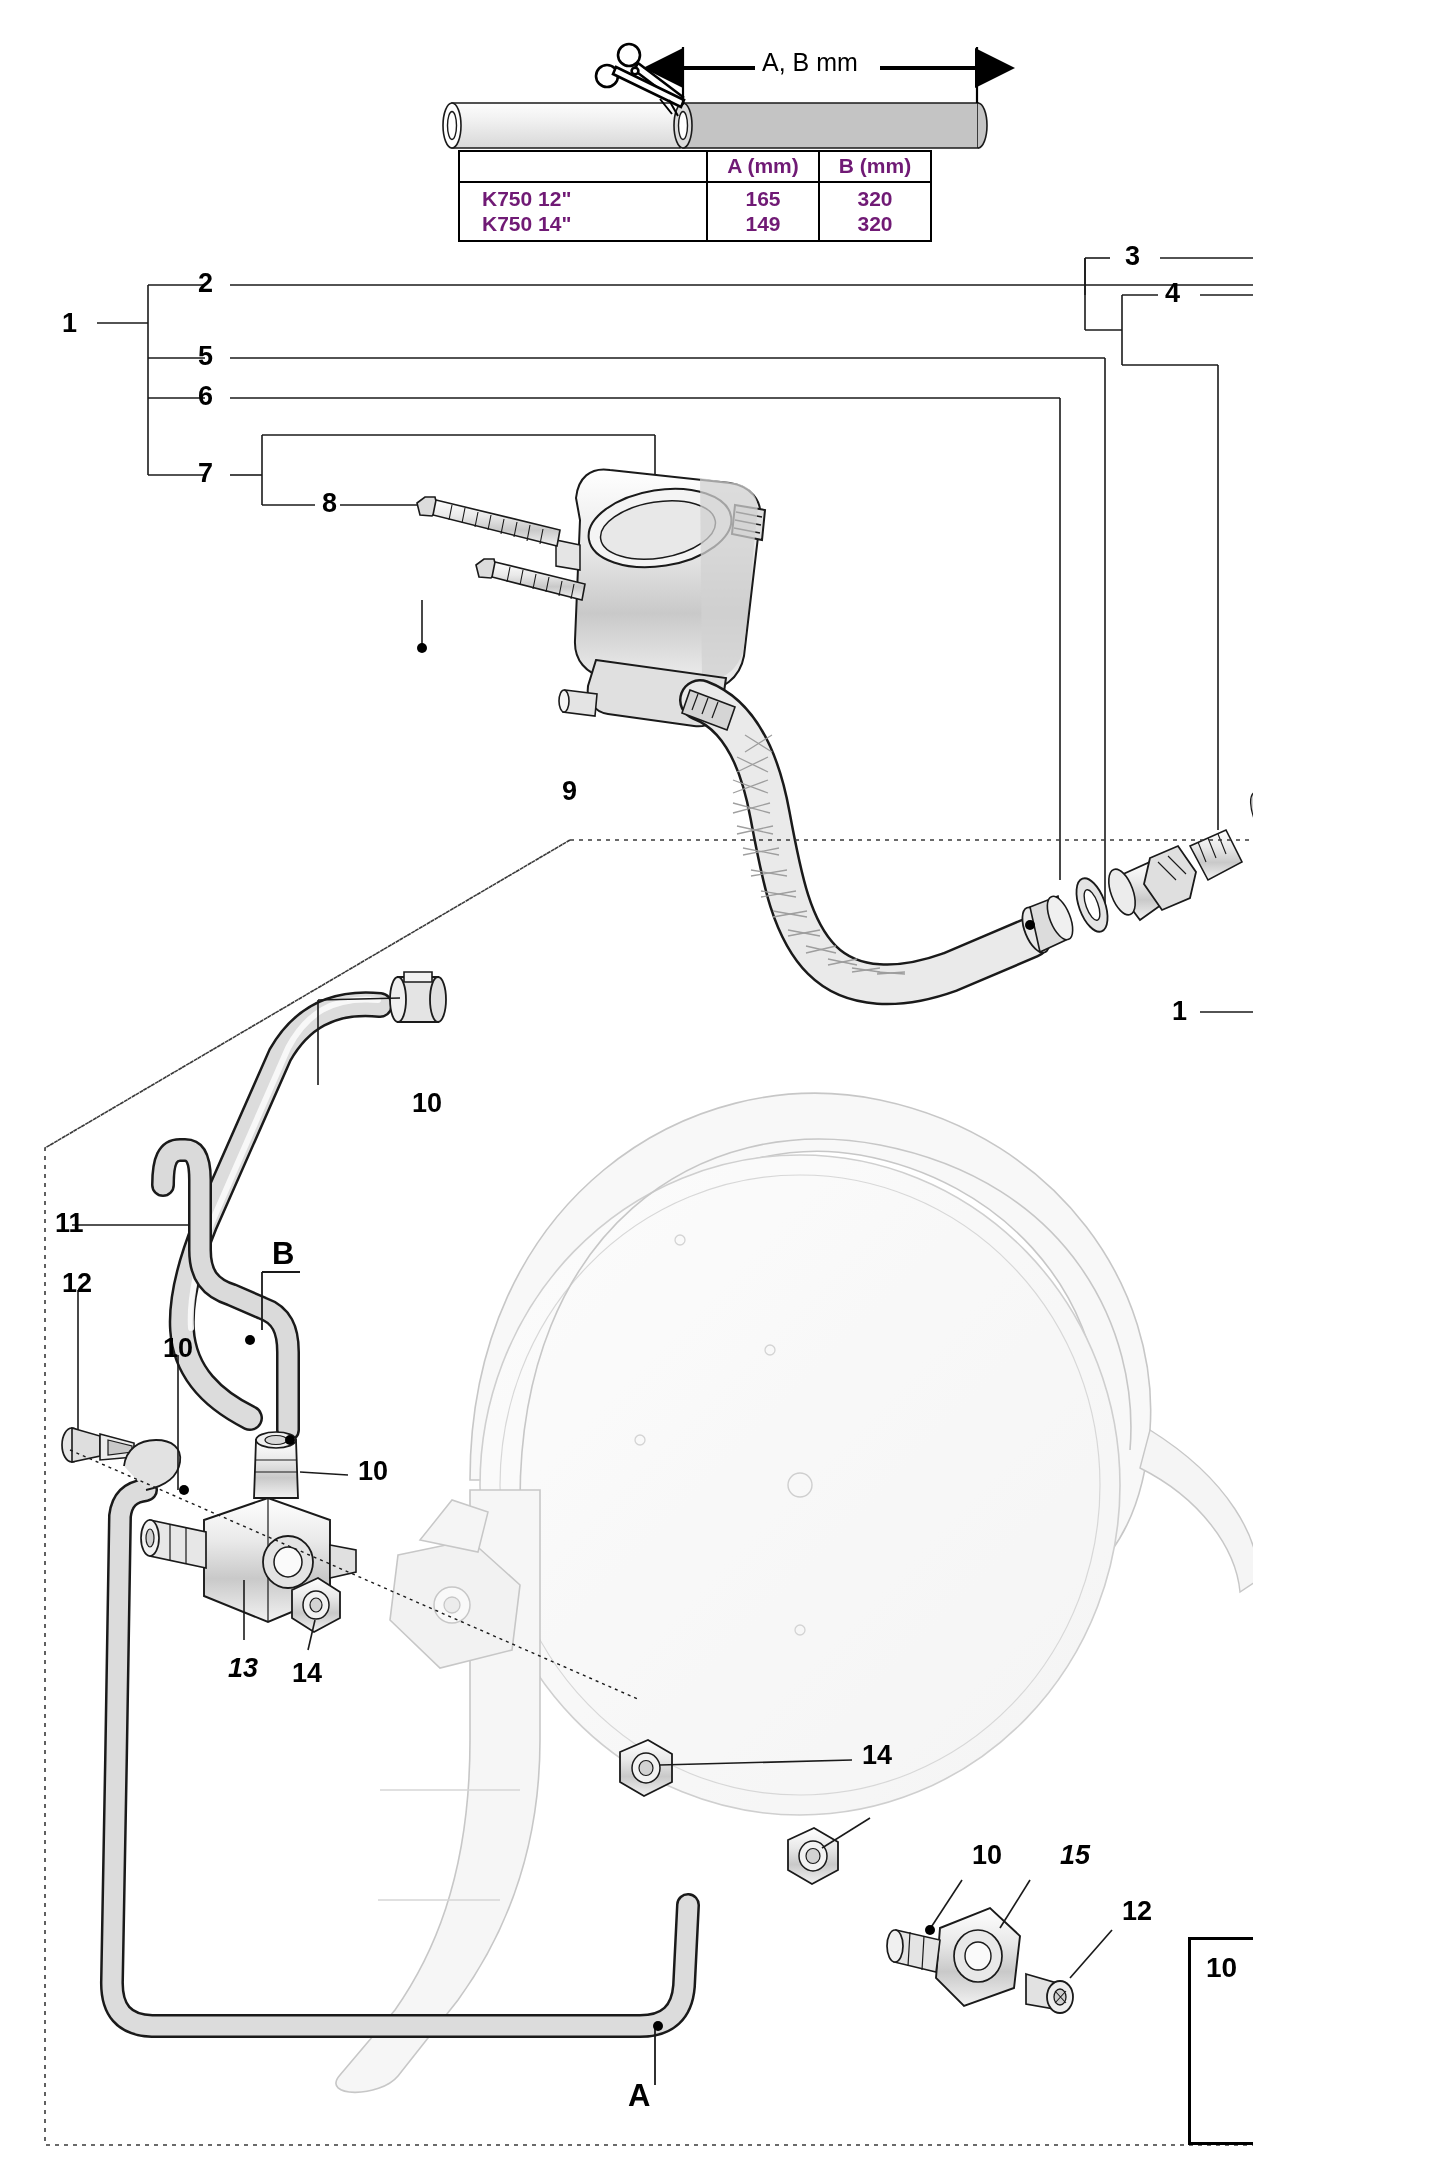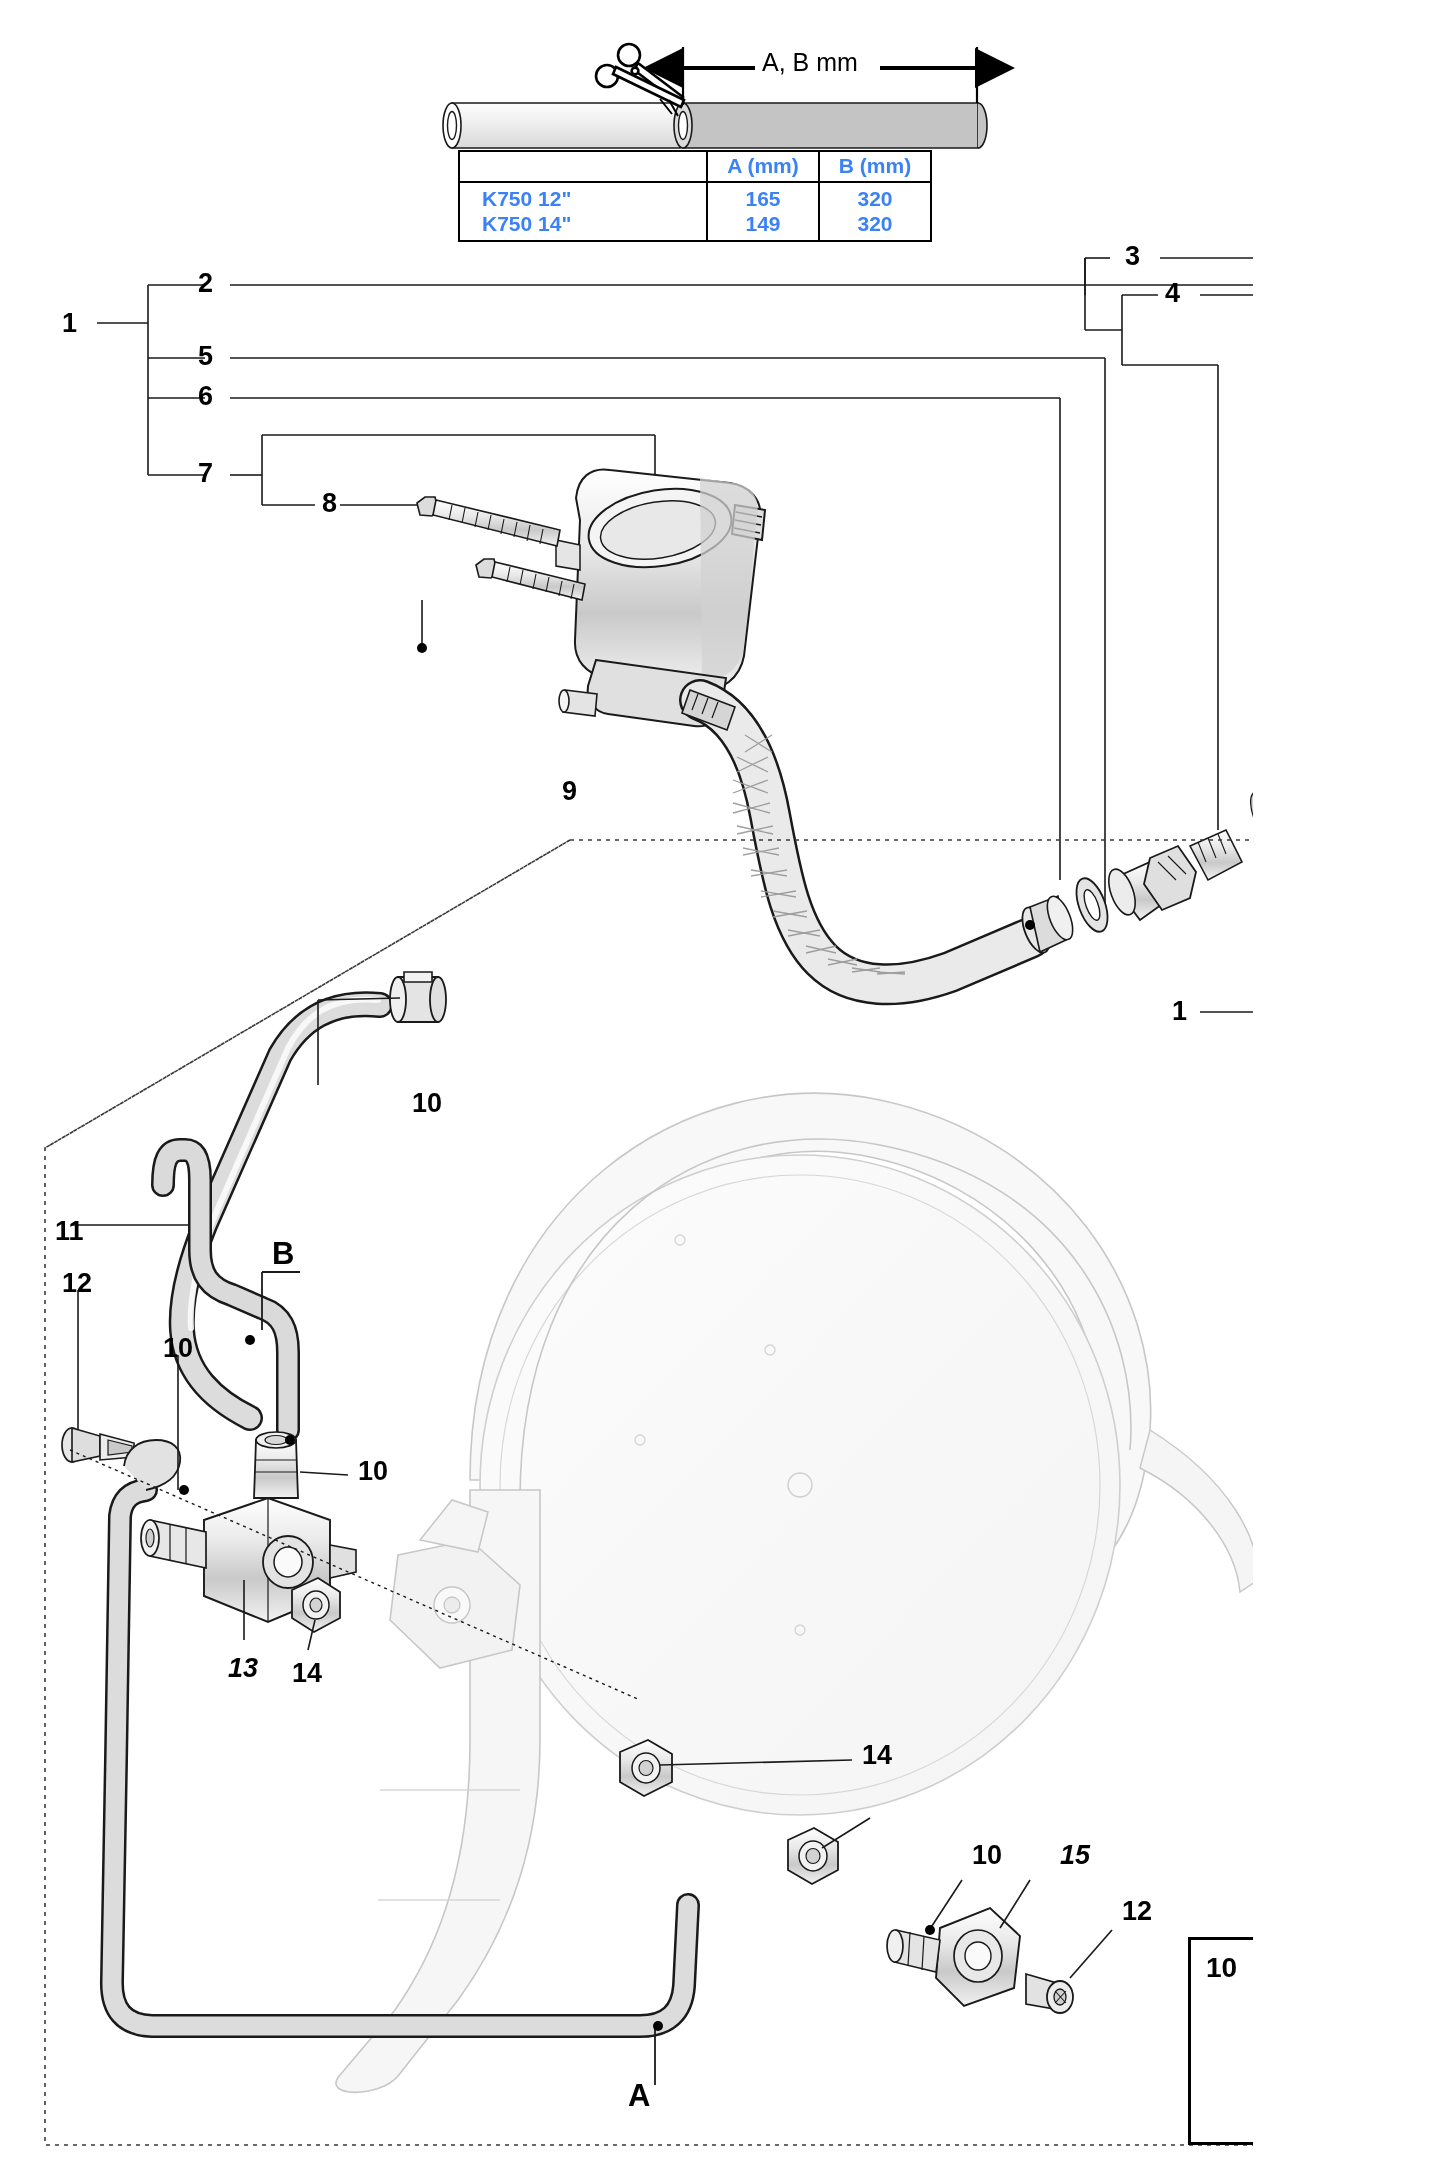--- a/index.html
+++ b/index.html
@@ -32,21 +32,21 @@
     border-collapse: collapse;
     background:#fff;
   }
   #dimtable td, #dimtable th {
     border: 2.2px solid #000;
     font-family:"Liberation Sans", sans-serif;
     font-size:21px;
     font-weight:bold;
     padding: 2px 10px;
     text-align:center;
-    color:#3b82f6;
+    color:#701a75;
     line-height:1.18;
   }
   #dimtable .namecell {
     text-align:left;
     width:248px;
     padding-left:22px;
   }
   #dimtable .blank { border-right:2.2px solid #000; }
   #dimtable .hcol { width:112px; }
   #dimtable td.val { font-weight:bold; }
@@ -522,21 +522,21 @@
   <div class="cal" style="left:62px;  top:310px;">1</div>
   <div class="cal" style="left:198px; top:270px;">2</div>
   <div class="cal" style="left:1125px;top:243px;">3</div>
   <div class="cal" style="left:1165px;top:280px;">4</div>
   <div class="cal" style="left:198px; top:343px;">5</div>
   <div class="cal" style="left:198px; top:383px;">6</div>
   <div class="cal" style="left:198px; top:460px;">7</div>
   <div class="cal" style="left:322px; top:490px;">8</div>
   <div class="cal" style="left:562px; top:778px;">9</div>
   <div class="cal" style="left:412px; top:1090px;">10</div>
-  <div class="cal" style="left:55px;  top:1210px;margin-top:8px;">11</div>
+  <div class="cal" style="left:55px;  top:1210px;">11</div>
   <div class="cal" style="left:62px;  top:1270px;">12</div>
   <div class="cal" style="left:163px; top:1335px;">10</div>
   <div class="cal" style="left:358px; top:1458px;">10</div>
   <div class="cal" style="left:228px; top:1655px;font-style:italic;">13</div>
   <div class="cal" style="left:292px; top:1660px;">14</div>
   <div class="cal" style="left:862px; top:1742px;">14</div>
   <div class="cal" style="left:972px; top:1842px;">10</div>
   <div class="cal" style="left:1060px;top:1842px;font-style:italic;">15</div>
   <div class="cal" style="left:1122px;top:1898px;">12</div>
   <div class="cal" style="left:1172px;top:998px;">1</div>

